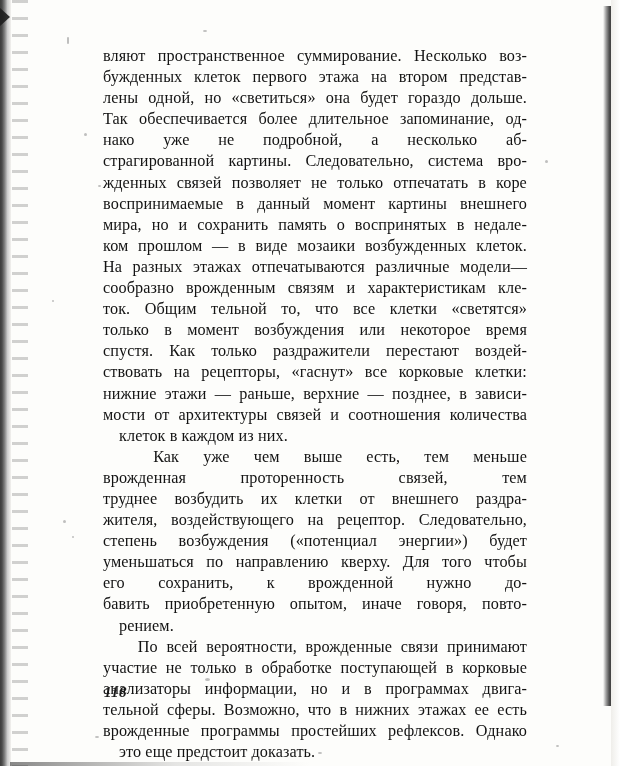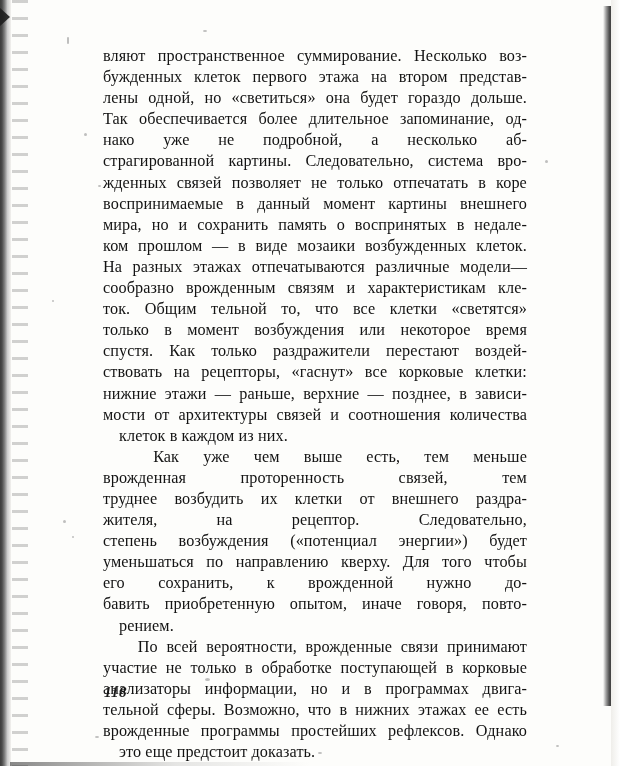--- a/index.html
+++ b/index.html
@@ -153,21 +153,21 @@
         <div class="ln"><span class="w">спустя.</span><span class="w">Как</span><span class="w">только</span><span class="w">раздражители</span><span class="w">перестают</span><span class="w">воздей-</span></div>
         <div class="ln"><span class="w">ствовать</span><span class="w">на</span><span class="w">рецепторы,</span><span class="w">«гаснут»</span><span class="w">все</span><span class="w">корковые</span><span class="w">клетки:</span></div>
         <div class="ln"><span class="w">нижние</span><span class="w">этажи</span><span class="w">—</span><span class="w">раньше,</span><span class="w">верхние</span><span class="w">—</span><span class="w">позднее,</span><span class="w">в</span><span class="w">зависи-</span></div>
         <div class="ln"><span class="w">мости</span><span class="w">от</span><span class="w">архитектуры</span><span class="w">связей</span><span class="w">и</span><span class="w">соотношения</span><span class="w">количества</span></div>
         <div class="ln last">клеток в каждом из них.</div>
       </div>
       <div class="para">
         <div class="ln indent"><span class="w">Как</span><span class="w">уже</span><span class="w">чем</span><span class="w">выше</span><span class="w">есть,</span><span class="w">тем</span><span class="w">меньше</span></div>
         <div class="ln"><span class="w">врожденная</span><span class="w">проторенность</span><span class="w">связей,</span><span class="w">тем</span></div>
         <div class="ln"><span class="w">труднее</span><span class="w">возбудить</span><span class="w">их</span><span class="w">клетки</span><span class="w">от</span><span class="w">внешнего</span><span class="w">раздра-</span></div>
-        <div class="ln"><span class="w">жителя,</span><span class="w">на</span><span class="w">рецептор.</span><span class="w">Следовательно,</span></div>
+        <div class="ln"><span class="w">жителя,</span><span class="w">воздействующего</span><span class="w">на</span><span class="w">рецептор.</span><span class="w">Следовательно,</span></div>
         <div class="ln"><span class="w">степень</span><span class="w">возбуждения</span><span class="w">(«потенциал</span><span class="w">энергии»)</span><span class="w">будет</span></div>
         <div class="ln"><span class="w">уменьшаться</span><span class="w">по</span><span class="w">направлению</span><span class="w">кверху.</span><span class="w">Для</span><span class="w">того</span><span class="w">чтобы</span></div>
         <div class="ln"><span class="w">его</span><span class="w">сохранить,</span><span class="w">к</span><span class="w">врожденной</span><span class="w">нужно</span><span class="w">до-</span></div>
         <div class="ln"><span class="w">бавить</span><span class="w">приобретенную</span><span class="w">опытом,</span><span class="w">иначе</span><span class="w">говоря,</span><span class="w">повто-</span></div>
         <div class="ln last">рением.</div>
       </div>
       <div class="para">
         <div class="ln indent"><span class="w">По</span><span class="w">всей</span><span class="w">вероятности,</span><span class="w">врожденные</span><span class="w">связи</span><span class="w">принимают</span></div>
         <div class="ln"><span class="w">участие</span><span class="w">не</span><span class="w">только</span><span class="w">в</span><span class="w">обработке</span><span class="w">поступающей</span><span class="w">в</span><span class="w">корковые</span></div>
         <div class="ln"><span class="w">анализаторы</span><span class="w">информации,</span><span class="w">но</span><span class="w">и</span><span class="w">в</span><span class="w">программах</span><span class="w">двига-</span></div>

